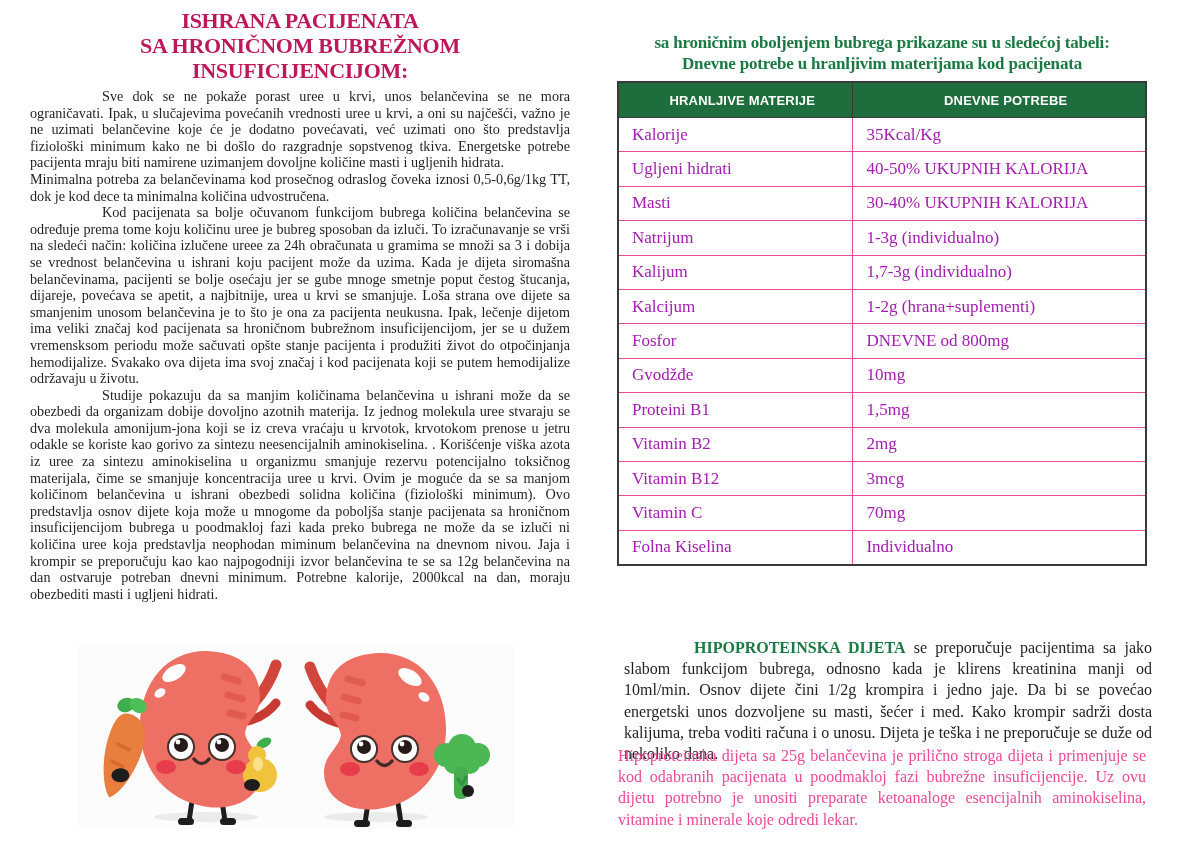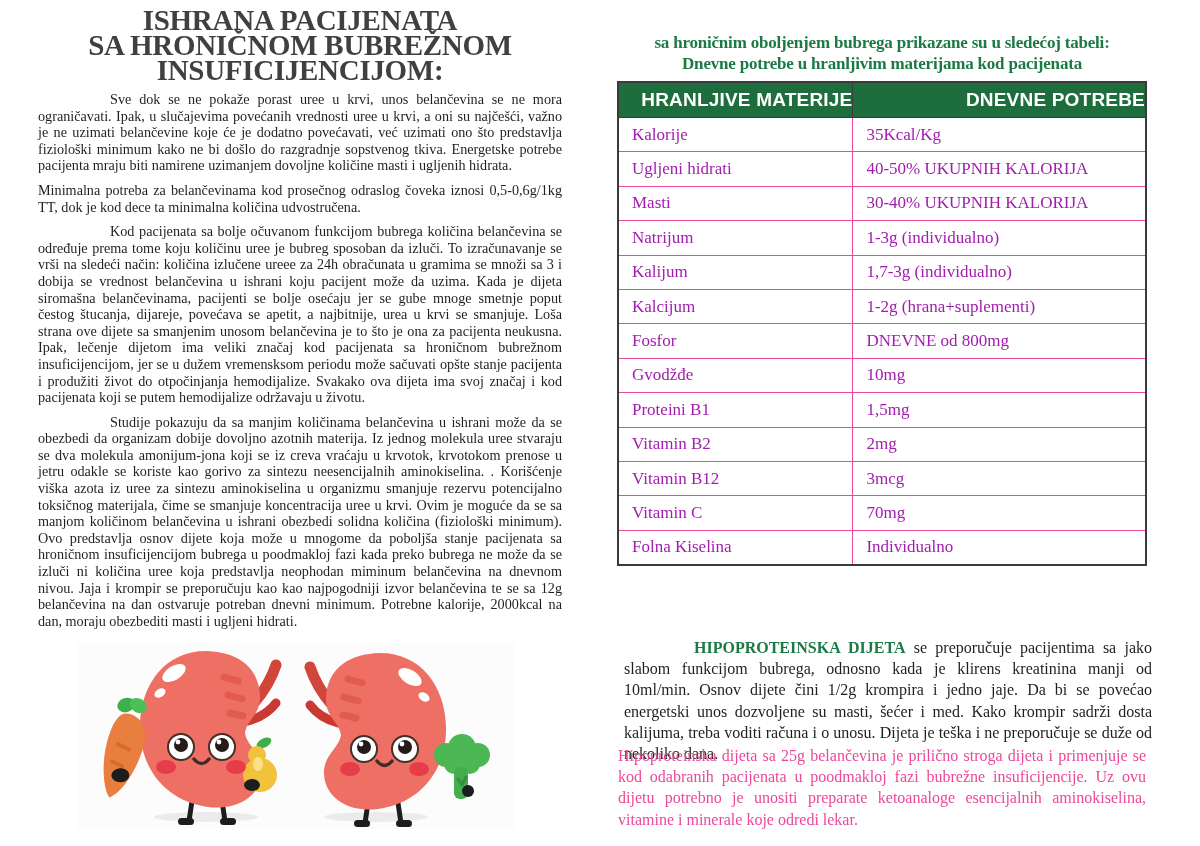--- a/index.html
+++ b/index.html
@@ -3,48 +3,48 @@
 <meta charset="utf-8">
 <style>
   html,body{margin:0;padding:0;}
   body{
     width:1200px;height:846px;position:relative;background:#ffffff;
     font-family:"Liberation Serif", serif;color:#222222;overflow:hidden;
   }
   
   .left-col{position:absolute;left:30px;top:8px;width:540px;}
   .doc-title{
-    text-align:center;color:#404040;font-weight:bold;
-    font-size:29px;line-height:25px;letter-spacing:-0.3px;
+    text-align:center;color:#be185d;font-weight:bold;
+    font-size:22px;line-height:25px;letter-spacing:-0.3px;
   }
   .left-body{margin-top:5px;}
   .left-body p{
-    margin:8px;font-size:14.2px;line-height:16.6px;text-align:justify;
+    margin:0;font-size:14.2px;line-height:16.6px;text-align:justify;
     color:#1f1f1f;
   }
   .left-body p.indent{text-indent:72px;}
   
   .illustration{
     position:absolute;left:78px;top:643px;width:436px;height:186px;
     background:#fdfcfc;
   }
   
   .table-heading{
     position:absolute;left:618px;top:32px;width:528px;text-align:center;
     color:#1b7a43;font-weight:bold;font-size:17px;line-height:21px;
     letter-spacing:-0.2px;
   }
   .table-wrap{position:absolute;left:617px;top:81px;width:530px;}
   table.nutrition{
     width:100%;border-collapse:collapse;border:2px solid #3a3a3a;
     font-size:17px;
   }
   table.nutrition th{
-    background:#1d6e3c;color:#ffffff;text-align:right;
-    font-family:"Liberation Sans", sans-serif;font-size:19px;
+    background:#1d6e3c;color:#ffffff;text-align:center;
+    font-family:"Liberation Sans", sans-serif;font-size:13px;
     letter-spacing:0.2px;font-weight:bold;
     height:34px;padding:0 0 0 13px;border:1px solid #3a3a3a;
   }
   table.nutrition td{
     border:1px solid #ec4899;height:33.4px;padding:0 0 0 13px;
     color:#a21caf;
   }
   table.nutrition .col-name{width:44.5%;}
   .para-hipo{
     position:absolute;left:624px;top:621px;width:528px;

